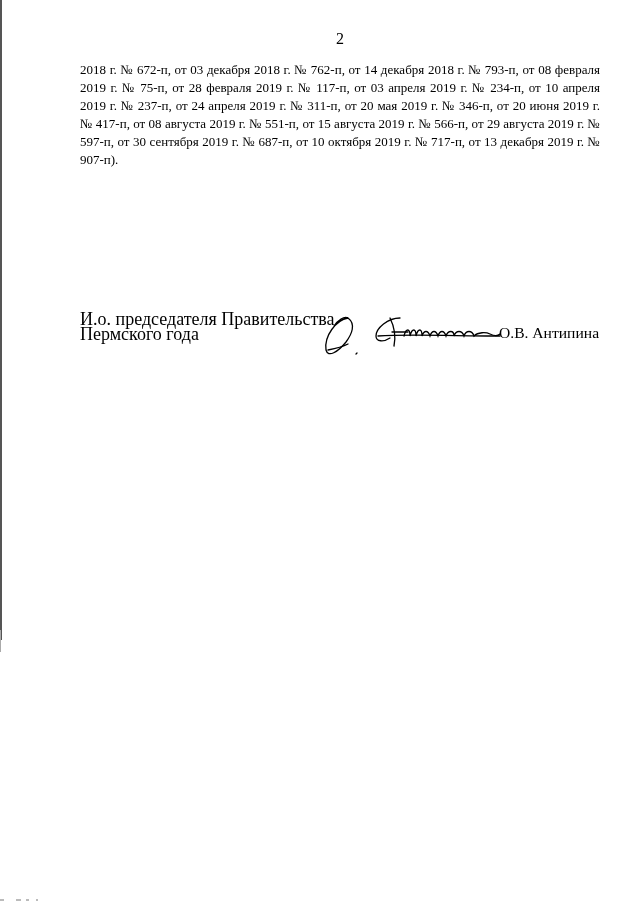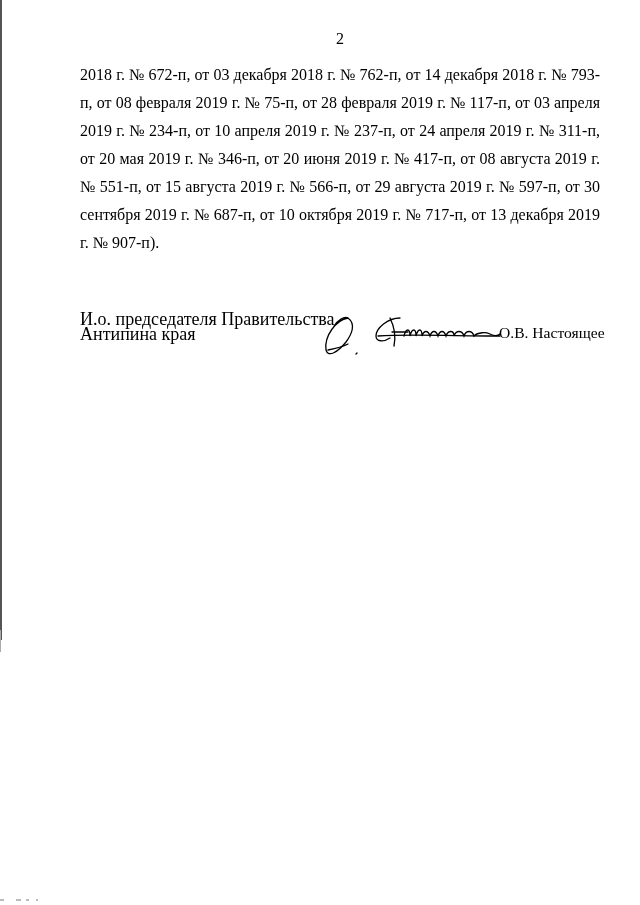--- a/index.html
+++ b/index.html
@@ -12,21 +12,21 @@
     }
     .left-rule-tail {
       position: absolute; left: 0; top: 630px; width: 1px; height: 22px; background: #aaa;
     }
     .page-number {
       position: absolute; top: 30px; left: 0; width: 680px; text-align: center;
       font-size: 16px;
     }
     .body-text {
       position: absolute; left: 80px; top: 61px; width: 520px;
-      font-size: 16px; line-height: 28px; text-align: justify;
+      font-size: 13px; line-height: 18px; text-align: justify;
     }
     .body-text p { margin: 0; }
     .para2 { text-indent: 36px; }
     .sig-block {
       position: absolute; left: 80px; top: 312px; font-size: 18px; line-height: 15px;
     }
     .signature {
       position: absolute; left: 318px; top: 306px; width: 192px; height: 56px;
     }
     .sig-name {
@@ -44,35 +44,35 @@
 <div class="left-rule-tail"></div>
 
 <div class="page-number">2</div>
 
 <div class="body-text">
   <p>2018 г. № 672-п, от 03 декабря 2018 г. № 762-п, от 14 декабря 2018 г. № 793-п, от 08 февраля 2019 г. № 75-п, от 28 февраля 2019 г. № 117-п, от 03 апреля 2019 г. № 234-п, от 10 апреля 2019 г. № 237-п, от 24 апреля 2019 г. № 311-п, от 20 мая 2019 г. № 346-п, от 20 июня 2019 г. № 417-п, от 08 августа 2019 г. № 551-п, от 15 августа 2019 г. № 566-п, от 29 августа 2019 г. № 597-п, от 30 сентября 2019 г. № 687-п, от 10 октября 2019 г. № 717-п, от 13 декабря 2019 г. № 907-п).</p>
 </div>
 
 <div class="sig-block">
   <div>И.о. председателя Правительства</div>
-  <div>Антипина края</div>
+  <div>Пермского года</div>
 </div>
 
 <svg class="signature" viewBox="0 0 192 56">
   <g fill="none" stroke="#000" stroke-width="1.3" stroke-linecap="round">
     <path d="M30 12 C18 14 6 30 8 44 C10 52 20 46 28 36 C34 28 38 18 30 12 C26 10 20 14 16 20"></path>
     <path d="M10 44 C20 42 26 40 30 38"></path>
     <path d="M38 48 L39 47"></path>
     <path d="M82 12 C70 12 58 22 58 30 C58 36 66 36 72 32"></path>
     <path d="M72 12 C76 20 78 30 76 40 M74 26 L90 26"></path>
     <path d="M86 30 C88 22 92 22 92 30 C94 22 98 22 98 30 C100 22 104 22 104 30 C106 24 110 24 112 30 C114 24 118 24 120 30 C122 24 126 24 128 30 C130 24 136 24 136 30 C138 24 144 24 146 30 C148 24 154 24 156 30 C160 26 168 26 172 28 C176 30 180 30 182 28"></path>
     <path d="M60 30 C90 28 140 30 182 30"></path>
   </g>
 </svg>
 
-<div class="sig-name">О.В. Настоящее</div>
+<div class="sig-name">О.В. Антипина</div>
 
 <div class="bottom-marks">
   <span style="left:0;width:4px;"></span>
   <span style="left:16px;width:5px;"></span>
   <span style="left:26px;width:3px;"></span>
   <span style="left:36px;width:2px;"></span>
 </div>
 
 </body></html>

